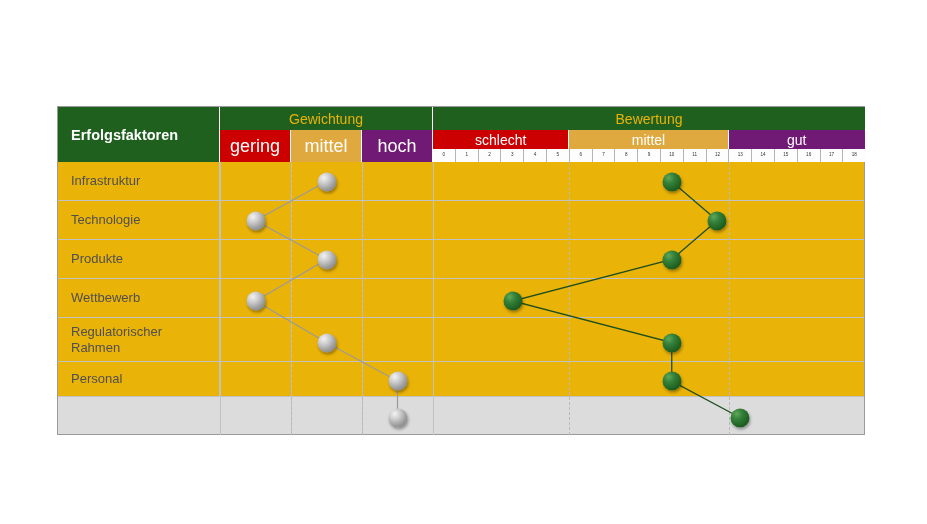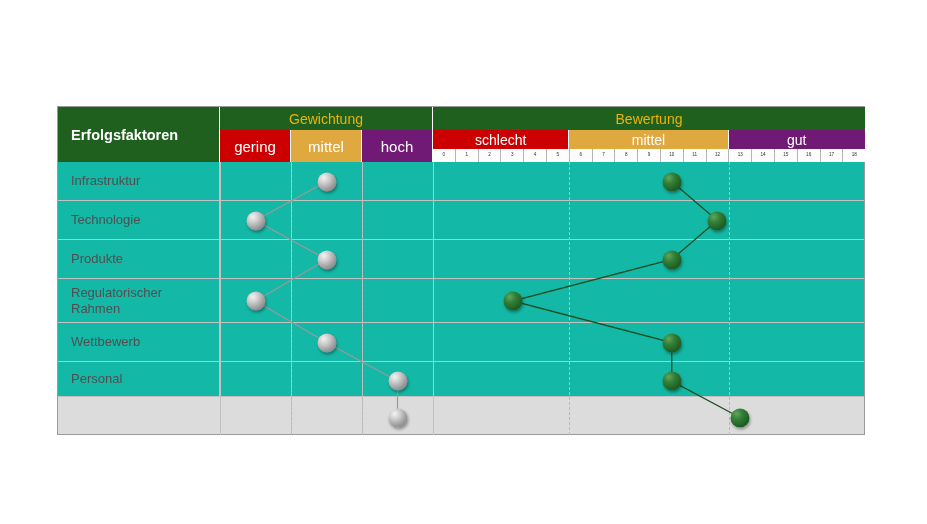--- a/index.html
+++ b/index.html
@@ -37,21 +37,21 @@
     display:flex;align-items:center;justify-content:center;
     font-size:14px;box-sizing:border-box;
     border-right:1px solid #ffffff;
   }
   .grp.gew{left:162px;width:213px;}
   .grp.bew{left:375px;width:432px;border-right:none;}
 
   .sub{
     position:absolute;height:30px;
     display:flex;align-items:center;justify-content:center;
-    color:#ffffff;font-size:15px;box-sizing:border-box;
+    color:#ffffff;font-size:18px;box-sizing:border-box;
     border-right:1px solid #ffffff;
   }
   .sub.red{background:#cc0000;}
   .sub.amb{background:#e0a93f;}
   .sub.grn{background:#701a75;}
 
   
   .sub.g{top:23px;height:32px;}
   
   .sub.b{top:23px;height:19px;font-size:14px;}
@@ -68,21 +68,21 @@
     font-size:4.6px;color:#333;box-sizing:border-box;
     line-height:1;
   }
   #ticks .tk:last-child{border-right:none;}
 
   
   #rows{position:absolute;left:0;top:55px;width:100%;height:273px;}
   .row{
     position:relative;width:100%;box-sizing:border-box;
     border-bottom:1px solid #c2c2c2;
-    background:#14b8a6;
+    background:#eab308;
   }
   .row:last-child{border-bottom:none;}
   .rowlabel{
     position:absolute;left:0;top:0;width:162px;height:100%;
     box-sizing:border-box;padding-left:13px;
     display:flex;align-items:center;
     font-size:13px;color:#4f4f4f;
     border-right:1px solid #c2c2c2;
     line-height:1.18;
   }
@@ -173,26 +173,26 @@
     <div id="rows">
         <div class="row" style="height: 39px;">
           <div class="rowlabel" style="white-space: pre-line;">Infrastruktur</div>
         </div>
         <div class="row" style="height: 39px;">
           <div class="rowlabel" style="white-space: pre-line;">Technologie</div>
         </div>
         <div class="row" style="height: 39px;">
           <div class="rowlabel" style="white-space: pre-line;">Produkte</div>
         </div>
+        <div class="row" style="height: 39px;">
+          <div class="rowlabel" style="white-space: pre-line;">Wettbewerb</div>
+        </div>
         <div class="row" style="height: 44px;">
           <div class="rowlabel" style="white-space: pre-line;">Regulatorischer
 Rahmen</div>
-        </div>
-        <div class="row" style="height: 39px;">
-          <div class="rowlabel" style="white-space: pre-line;">Wettbewerb</div>
         </div>
         <div class="row" style="height: 35px;">
           <div class="rowlabel" style="white-space: pre-line;">Personal</div>
         </div>
         <div class="vline" style="left: 162px;"></div>
         <div class="vline" style="left: 233px;"></div>
         <div class="vline" style="left: 304px;"></div>
         <div class="vline" style="left: 375px;"></div>
         <div class="vdash" style="left: 233px;"></div>
         <div class="vdash" style="left: 304px;"></div>

